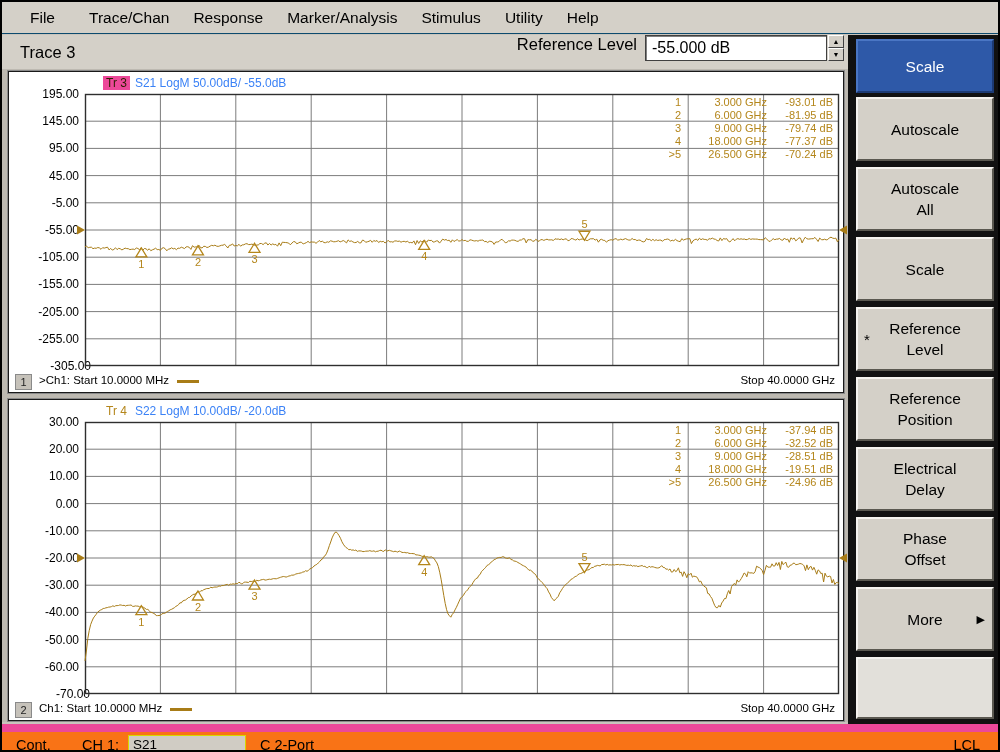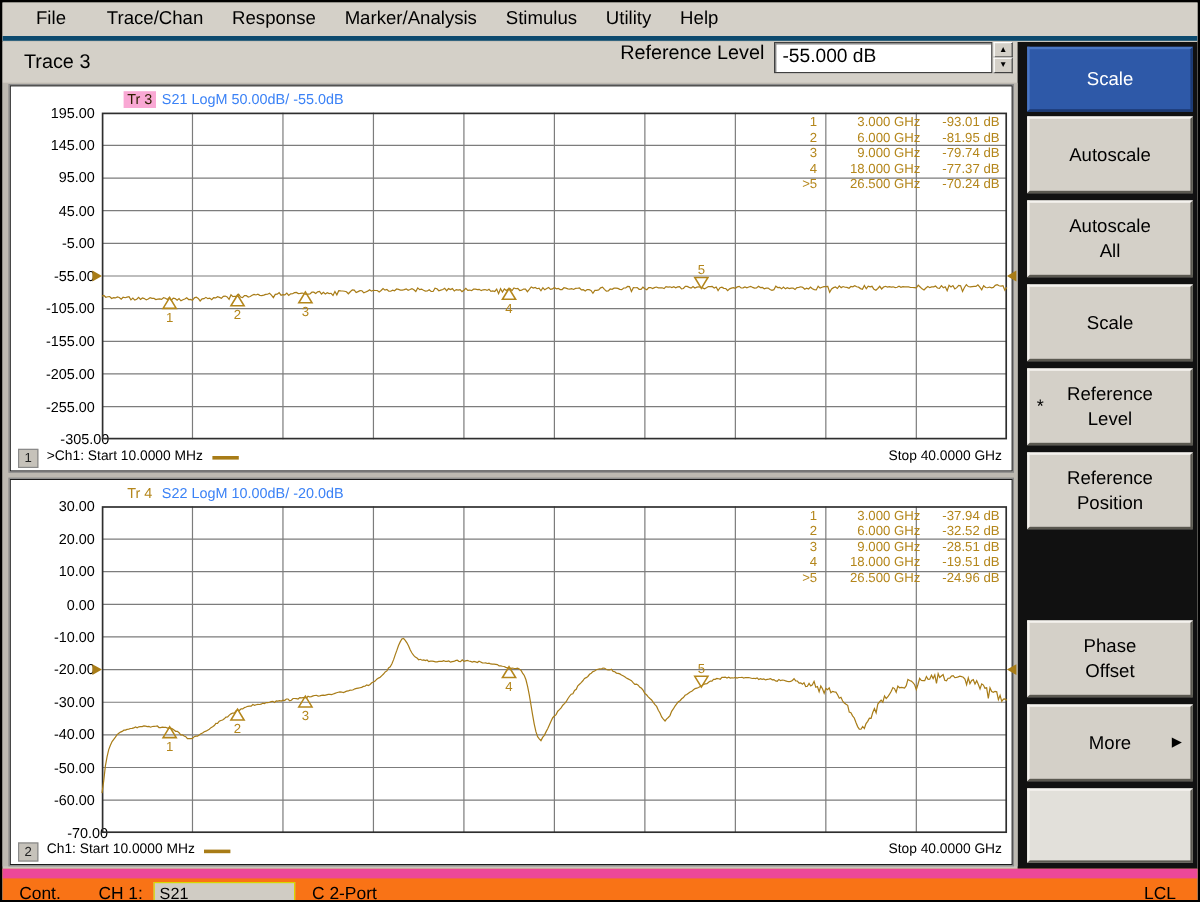--- a/index.html
+++ b/index.html
@@ -2,21 +2,21 @@
 <html><head>
 <meta charset="utf-8">
 <style>
   html,body{margin:0;padding:0;background:#555;}
   #window{width:1000px;height:752px;background:#000;padding:2px;box-sizing:border-box;
     font-family:"Liberation Sans","DejaVu Sans",sans-serif;-webkit-font-smoothing:antialiased;}
   #screen{position:relative;width:996px;height:748px;background:#c9c5bd;overflow:hidden;}
 
   
   #menubar{position:absolute;left:0;top:0;width:996px;height:32px;background:#d4d0c8;
-    border-bottom:4px solid #0c4a6e;display:flex;align-items:center;padding-left:16px;box-sizing:border-box;}
+    border-bottom:1px solid #0c4a6e;display:flex;align-items:center;padding-left:16px;box-sizing:border-box;}
   .menu-item{font-size:15.5px;color:#000;padding:0 12px;cursor:default;white-space:nowrap;}
   .menu-item:first-child{padding-right:22px;}
 
   
   #titlebar{position:absolute;left:0;top:33px;width:846px;height:34px;background:#d4d0c8;
     display:flex;align-items:center;}
   #trace-title{font-size:16.5px;color:#000;margin-left:18px;}
   #ref-area{position:absolute;right:4px;top:0;height:34px;display:flex;}
   #ref-label{font-size:16.5px;color:#000;margin-right:8px;}
   #ref-input{width:170px;height:24px;border:1px solid #404040;box-shadow:inset 1px 1px 0 #808080;
@@ -37,21 +37,21 @@
   .more-arrow{position:absolute;right:7px;top:50%;transform:translateY(-50%);font-size:11px;color:#000;}
 
   
   #main{position:absolute;left:0;top:67px;width:846px;height:653px;background:#bdb9b1;}
   .plot-panel{position:absolute;left:6px;width:836px;height:322px;background:#fff;
     border:1px solid #1a1a1a;outline:1px solid #8a8a8a;box-sizing:border-box;}
   #plot-panel-1{top:2px;}
   #plot-panel-2{top:330px;}
   .plot-header{position:absolute;left:94px;top:4px;font-size:12px;white-space:nowrap;}
   .tr-badge{color:#b4861b;padding:0 3px;}
-  .tr-badge.active{background:#f9a8d4;color:#2e1f00;}
+  .tr-badge.active{background:#ec4899;color:#2e1f00;}
   .tr-label{color:#3b82f6;margin-left:5px;}
   .plot-svg{position:absolute;left:76px;top:22px;overflow:visible;}
   .ytick{position:absolute;left:0;width:70px;text-align:right;font-size:12px;color:#000;line-height:14px;}
   .mk-readout{position:absolute;right:10px;top:24px;}
   .mk-row{display:flex;font-size:11px;color:#b4861b;line-height:13px;white-space:pre;}
   .mk-num{width:26px;text-align:right;}
   .mk-freq{width:86px;text-align:right;}
   .mk-val{width:66px;text-align:right;}
   .plot-footer{position:absolute;left:0;right:0;bottom:2px;height:17px;font-size:11.5px;color:#000;}
   .ch-badge{position:absolute;left:6px;top:1px;width:15px;height:14px;background:#c6c2ba;
@@ -113,20 +113,24 @@
           <div>Scale</div>
         </div>
         <div class="side-btn" style="top: 272px; height: 64px;">
           <div>Reference</div>
           <div>Level</div>
           <span class="btn-asterisk">*</span>
         </div>
         <div class="side-btn" style="top: 342px; height: 64px;">
           <div>Reference</div>
           <div>Position</div>
+        </div>
+        <div class="side-btn" style="top: 412px; height: 64px;">
+          <div>Electrical</div>
+          <div>Delay</div>
         </div>
         <div class="side-btn" style="top: 482px; height: 64px;">
           <div>Phase</div>
           <div>Offset</div>
         </div>
         <div class="side-btn" style="top: 552px; height: 64px;">
           <div>More</div>
           <span class="more-arrow">▶</span>
         </div>
         <div class="side-btn blank" style="top: 622px; height: 62px;"></div>

